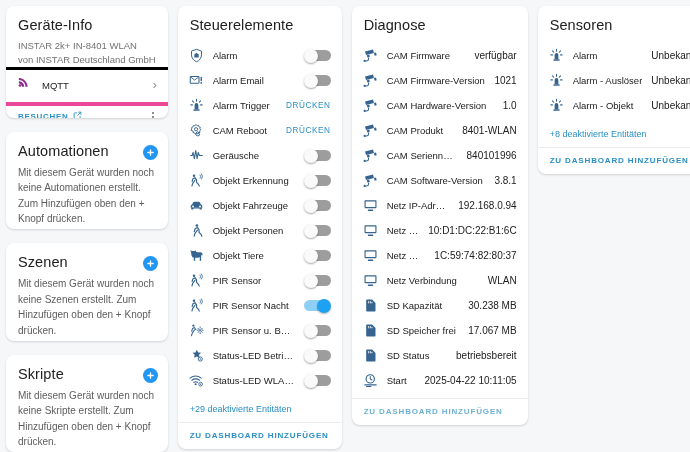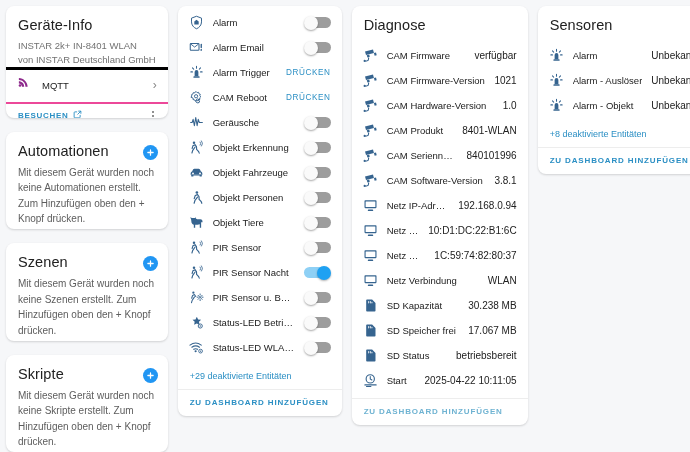--- a/index.html
+++ b/index.html
@@ -76,21 +76,21 @@
   .mqtt-row {
     display: flex; align-items: center; gap: 10px;
     padding: 6px 11px 7px 11px;
     border-top: 3px solid #000000;
     cursor: pointer;
   }
   .mqtt-row .lbl { font-size: 9.5px; color: #212121; flex: 1; }
   .chev { color: #8a8a8a; font-size: 12px; line-height: 1; }
 
   .card-footer {
-    border-top: 2px solid #ec4899;
+    border-top: 4px solid #ec4899;
     display: flex; align-items: center; justify-content: space-between;
     padding: 6px 10px 6px 12px;
     height: 26px;
   }
   .link-act {
     font-size: 8px; color: #2b8fc4; letter-spacing: .7px; font-weight: 600;
     display: flex; align-items: center; gap: 4px; cursor: pointer;
   }
   .kebab { display:flex; flex-direction:column; gap:1.6px; padding: 2px 4px; cursor: pointer; }
   .kebab i { width: 2px; height: 2px; border-radius: 50%; background: #6b6b6b; display:block; }
@@ -204,20 +204,21 @@
             </svg>
         </div>
       </div>
       <div class="body-text">Mit diesem Gerät wurden noch keine Skripte erstellt. Zum Hinzufügen oben den + Knopf drücken.</div>
     </div>
 
   </div>
 
   <div class="col">
     <div class="card">
+      <div class="card-title">Steuerelemente</div>
       <div class="spacer-sm"></div>
       <div id="controls-rows">
           <div class="row">
             <span class="ic">
               <svg width="15" height="15" viewBox="0 0 24 24">
                 <path d="M12 2 4 5v6c0 5 3.4 9.3 8 11 4.6-1.7 8-6 8-11V5l-8-3z" fill="none" stroke="#36648f" stroke-width="1.6"></path>
                 <path d="M12 7.5 8.5 10.5V15h7v-4.5L12 7.5z" fill="#36648f"></path>
               </svg>
             </span>
             <span class="lbl">Alarm</span>

